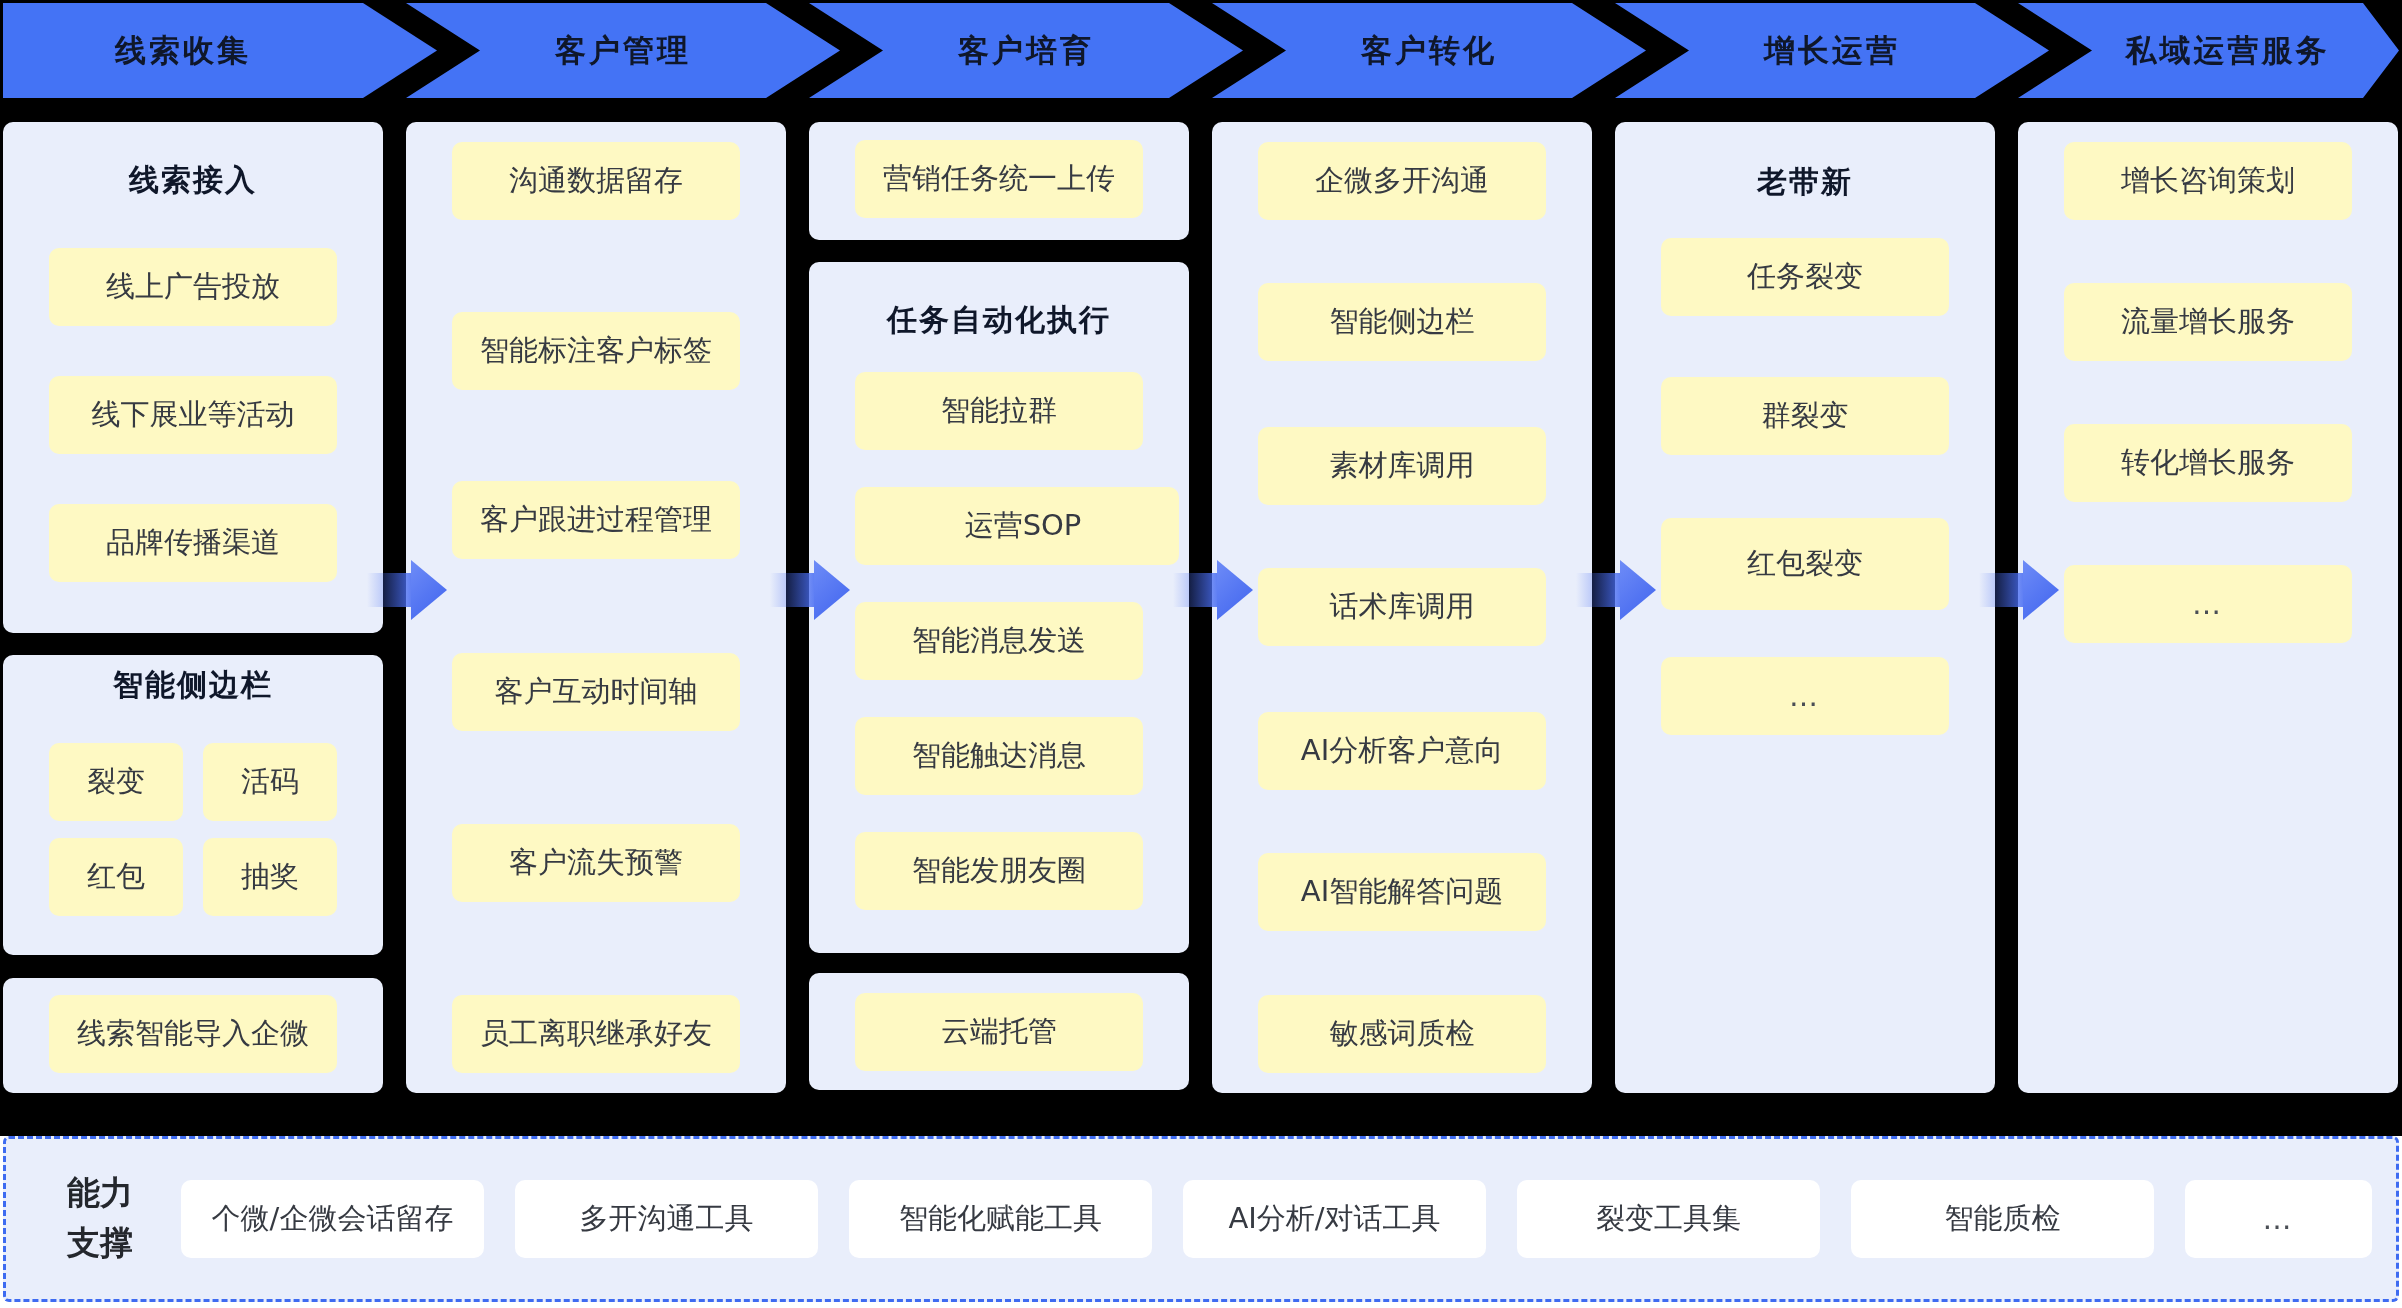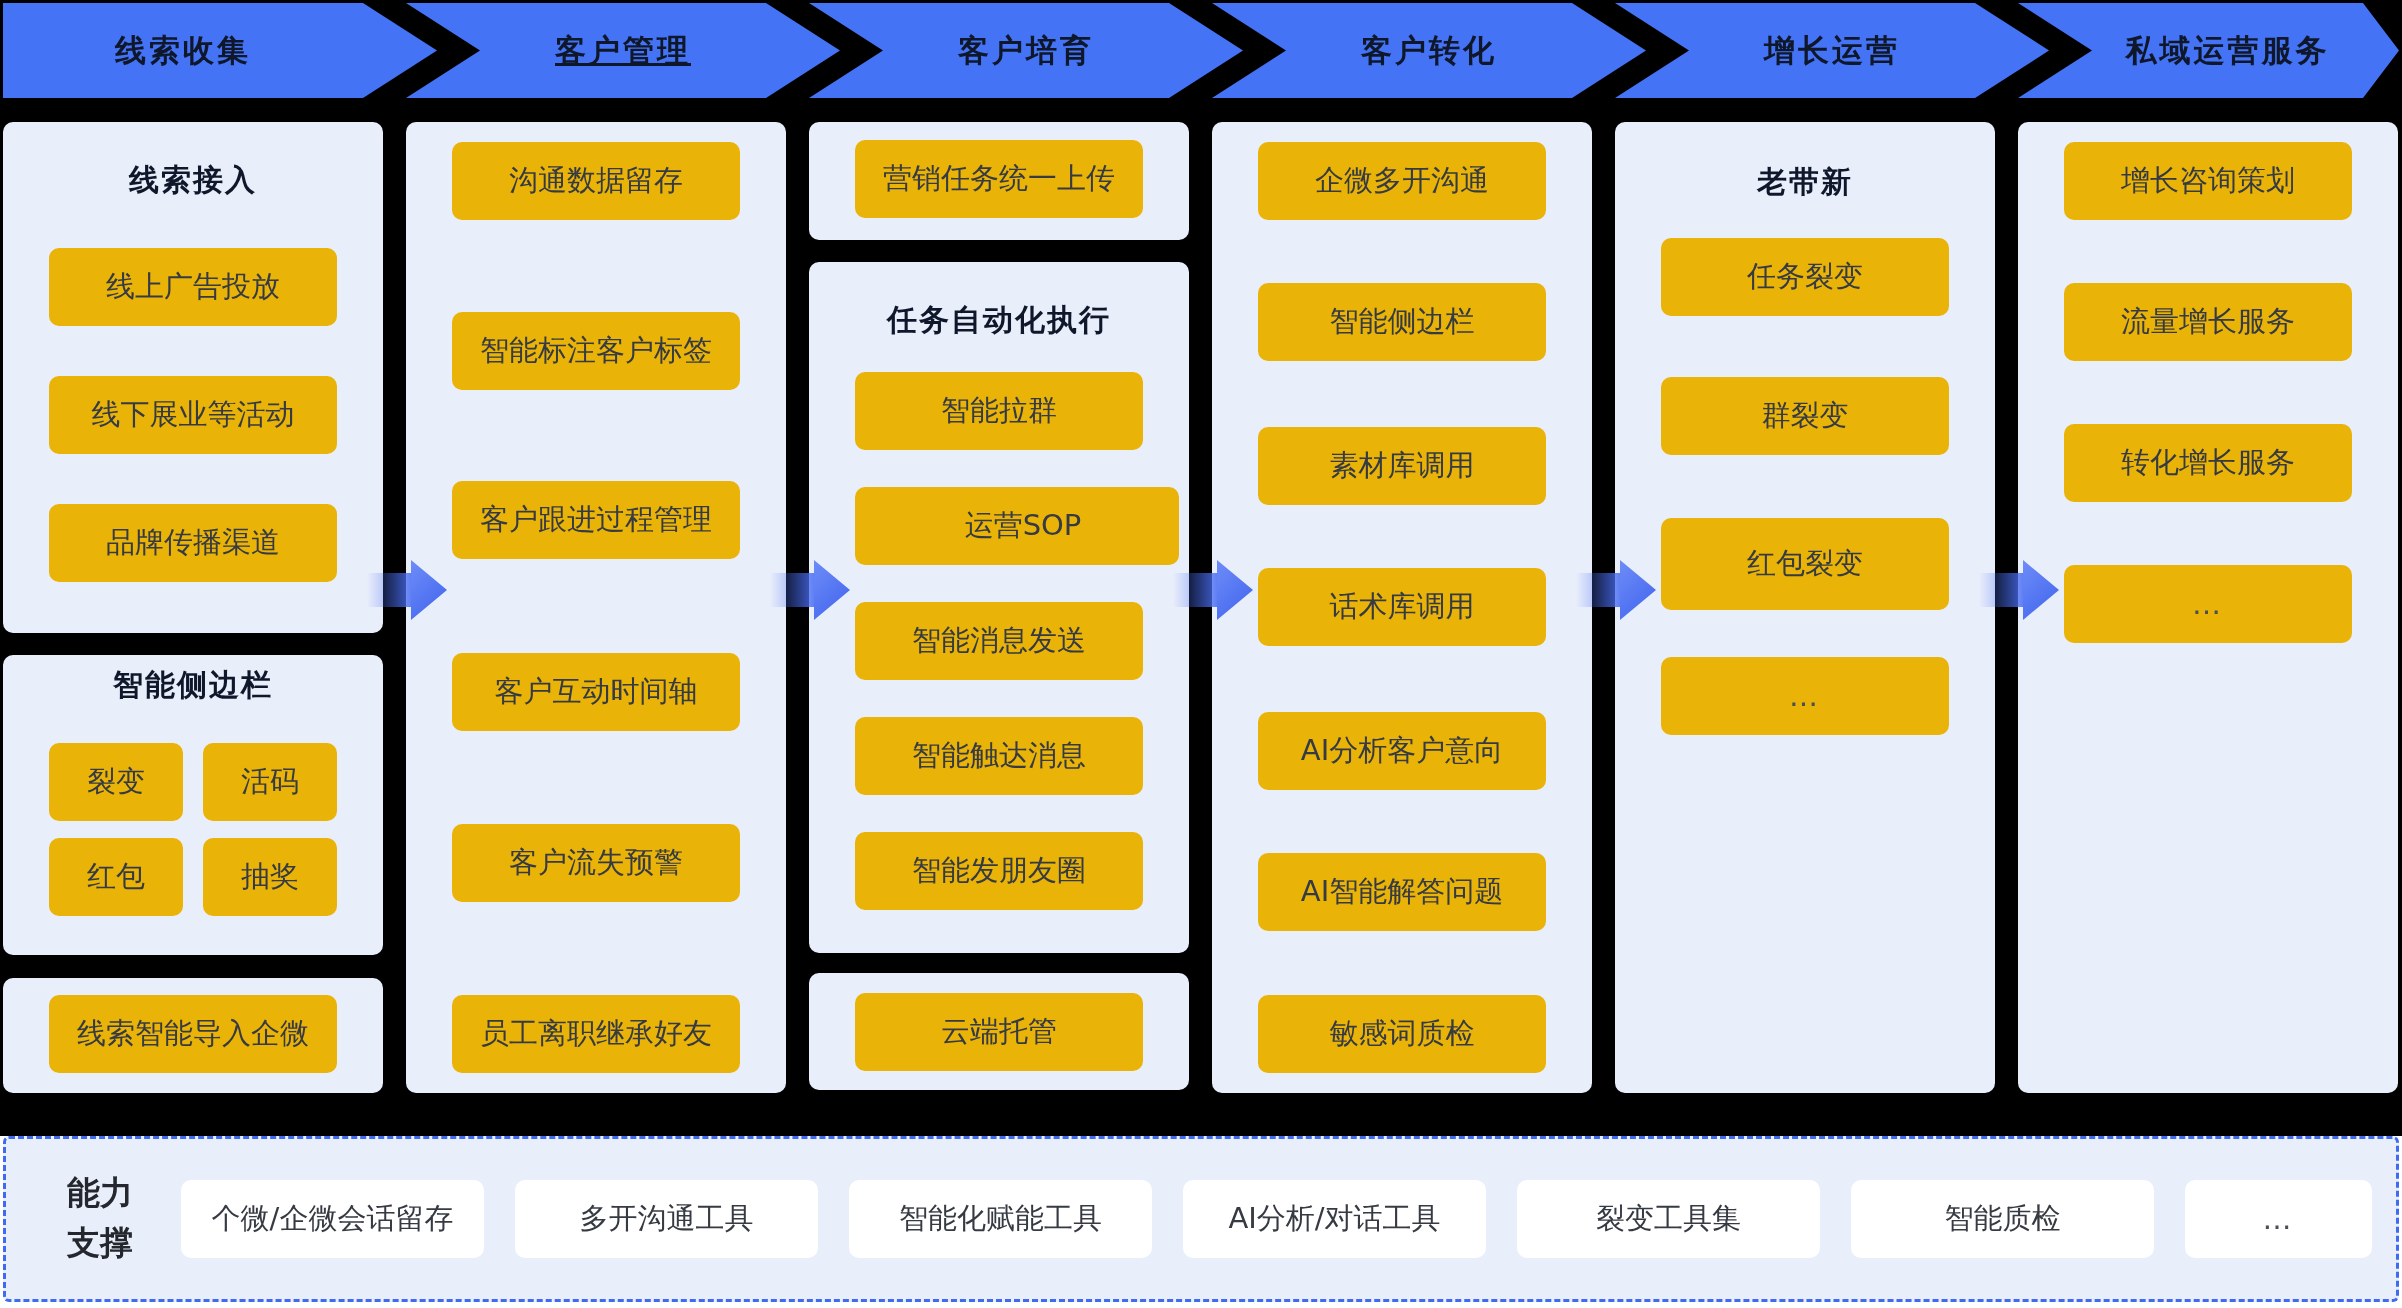--- a/index.html
+++ b/index.html
@@ -3,21 +3,21 @@
 <meta charset="utf-8">
 <style>
   html,body{margin:0;padding:0;background:#ffffff;}
   .canvas{position:relative;width:2402px;height:1308px;background:#ffffff;overflow:hidden;
           font-family:"DejaVu Sans","Liberation Sans",sans-serif;}
   .backdrop{position:absolute;left:0;top:0;width:2402px;height:1136px;background:#000000;}
   .banner{position:absolute;top:3px;height:95px;background:#4473F5;}
   .banner .blabel{position:absolute;top:0;height:95px;display:flex;align-items:center;justify-content:center;
           color:#0f172a;font-size:31px;font-weight:700;letter-spacing:3px;white-space:nowrap;}
   .panel{position:absolute;width:380px;background:#E9EEFB;border-radius:10px;}
-  .box{position:absolute;background:#eab308;border-radius:10px;display:flex;align-items:center;justify-content:center;
+  .box{position:absolute;background:#fef9c3;border-radius:10px;display:flex;align-items:center;justify-content:center;
        font-size:29px;color:#363A42;white-space:nowrap;}
   .ptitle{position:absolute;display:flex;align-items:center;justify-content:center;
        font-size:30px;font-weight:700;color:#0f172a;letter-spacing:2px;white-space:nowrap;}
   .arrow{position:absolute;width:80px;height:60px;}
   .arrow .tail{position:absolute;left:0;top:13px;width:46px;height:34px;
        background:linear-gradient(90deg,rgba(74,110,243,0) 0%,rgba(74,110,243,0.28) 35%,rgba(74,110,243,0.9) 100%);}
   .arrow .head{position:absolute;left:44px;top:0;width:36px;height:60px;background:linear-gradient(135deg,#6E8CF7 0%,#3F63EE 100%);
        clip-path:polygon(0 0,100% 50%,0 100%);}
   .bar{position:absolute;left:3px;top:1136px;width:2396px;height:166px;background:#E9EEFB;
        border:3px dashed #3E6BF1;border-radius:6px;box-sizing:border-box;}
@@ -30,21 +30,21 @@
 </head>
 <body>
 
 <div class="canvas">
   <div class="backdrop"></div>
 
   <div class="banner" style="left:3px;width:434px;clip-path:polygon(0 0,360px 0,434px 50%,360px 100%,0 100%);">
     <span class="blabel" style="left:0;width:360px;">线索收集</span>
   </div>
   <div class="banner" style="left:406px;width:434px;clip-path:polygon(0 0,360px 0,434px 50%,360px 100%,0 100%,74px 50%);">
-    <span class="blabel" style="left:74px;width:286px;text-decoration:underline;">客户管理</span>
+    <span class="blabel" style="left:74px;width:286px;">客户管理</span>
   </div>
   <div class="banner" style="left:809px;width:434px;clip-path:polygon(0 0,360px 0,434px 50%,360px 100%,0 100%,74px 50%);">
     <span class="blabel" style="left:74px;width:286px;">客户培育</span>
   </div>
   <div class="banner" style="left:1212px;width:434px;clip-path:polygon(0 0,360px 0,434px 50%,360px 100%,0 100%,74px 50%);">
     <span class="blabel" style="left:74px;width:286px;">客户转化</span>
   </div>
   <div class="banner" style="left:1615px;width:434px;clip-path:polygon(0 0,360px 0,434px 50%,360px 100%,0 100%,74px 50%);">
     <span class="blabel" style="left:74px;width:286px;">增长运营</span>
   </div>

